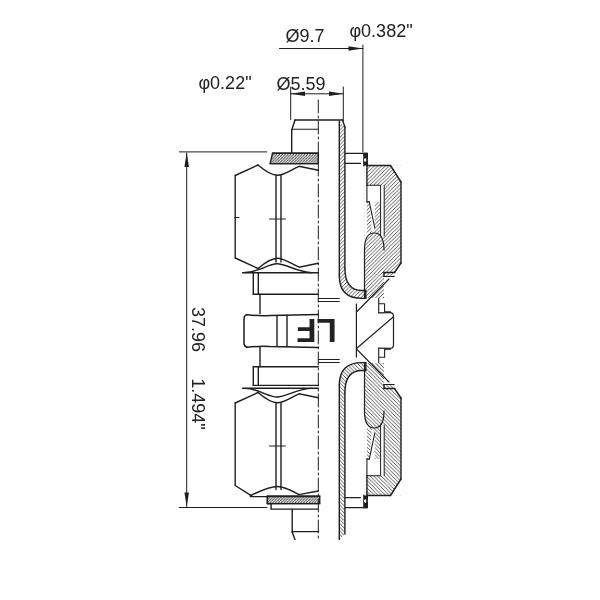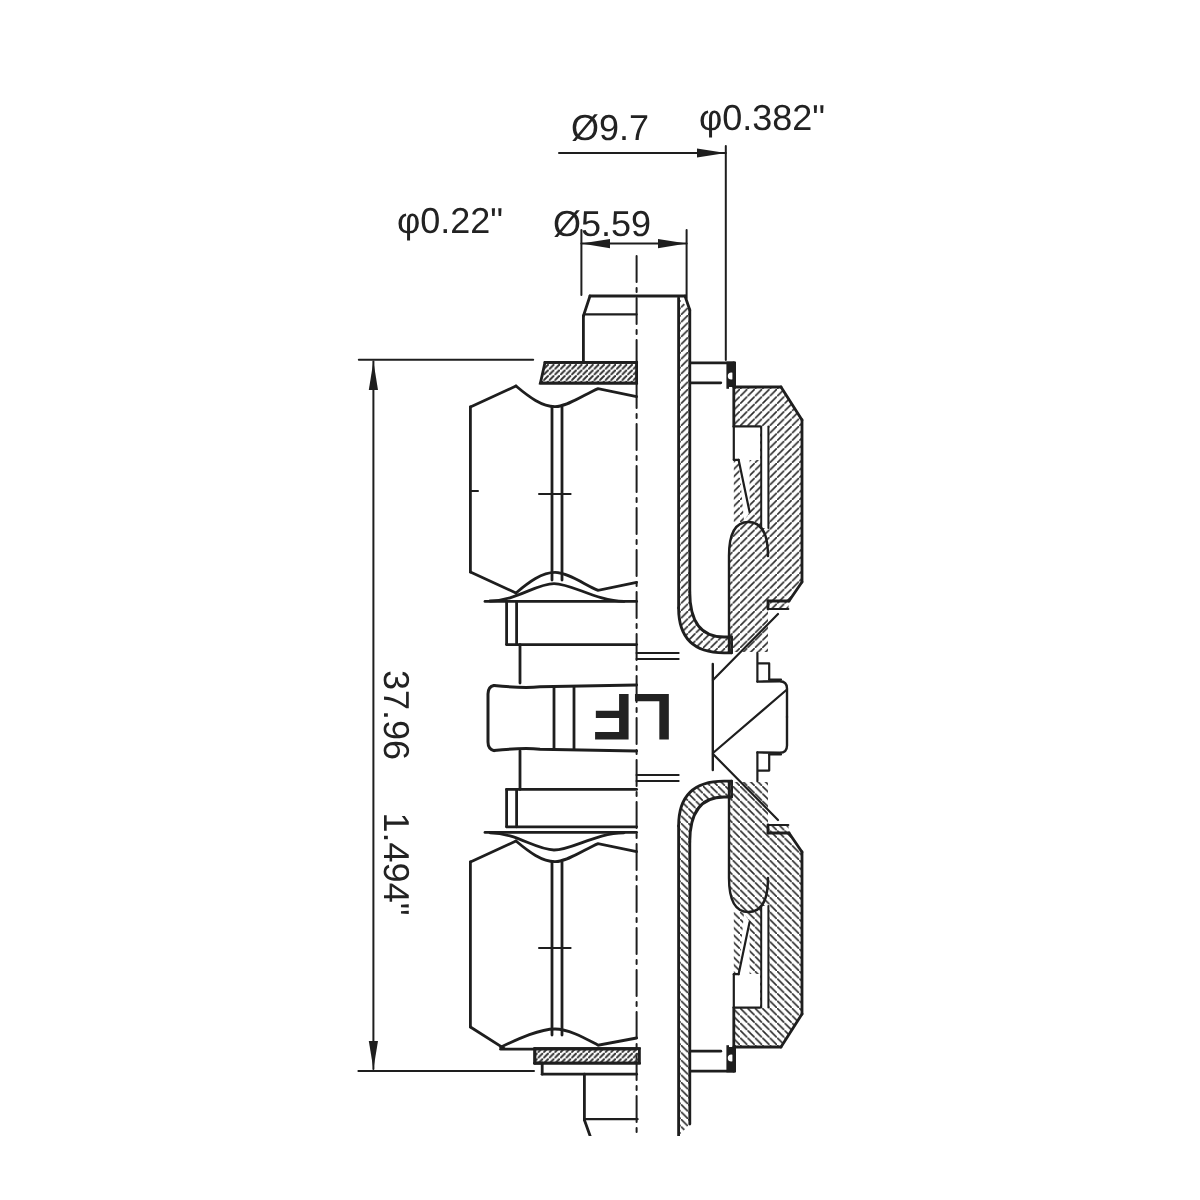--- a/index.html
+++ b/index.html
@@ -1,16 +1,16 @@
 <!DOCTYPE html>
 <html><head>
 <meta charset="utf-8">
 <style>
   html,body{margin:0;padding:0;background:#fff;}
-  .wrap{width:600px;height:540px;position:relative;background:#fff;margin-top:28px;}
+  .wrap{width:600px;height:540px;position:relative;background:#fff;}
   text{font-family:"Liberation Sans",sans-serif;fill:#222;}
 </style>
 </head>
 <body>
 <div class="wrap">
 <svg width="600" height="600" viewBox="0 0 600 600">
 <defs>
   <pattern id="h" patternUnits="userSpaceOnUse" width="3.7" height="3.7">
     <path d="M-1,4.7 L4.7,-1" stroke="#2a2a2a" stroke-width="0.8" fill="none"></path>
   </pattern>

